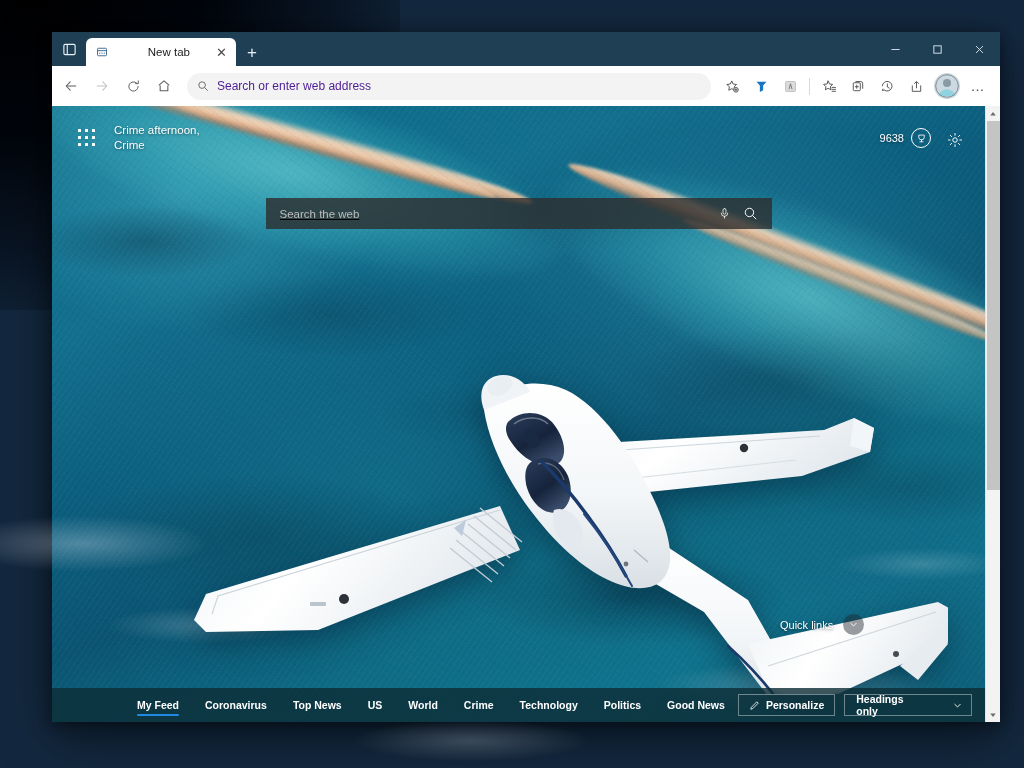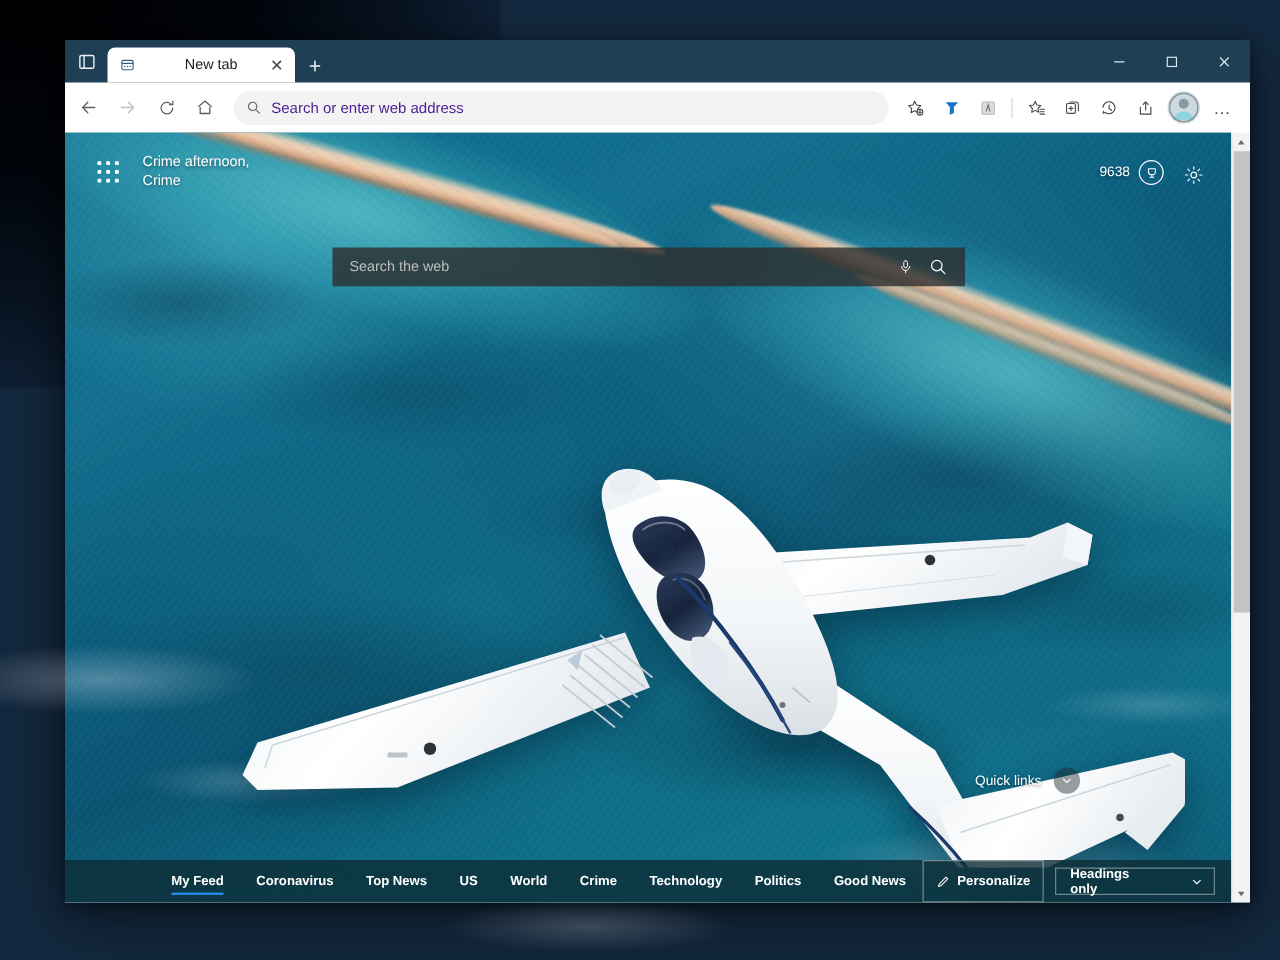--- a/index.html
+++ b/index.html
@@ -295,20 +295,21 @@
     width: 506px;
     z-index: 6;
   }
   .search-box {
     height: 31px;
     background: rgba(45,45,45,0.80);
     display: flex;
     align-items: center;
     padding: 0 14px 0 14px;
     gap: 12px;
+    text-decoration: underline;
   }
   .search-placeholder {
     flex: 1;
     font-size: 11.5px;
     color: #bdbdbd;
     white-space: nowrap;
     overflow: hidden;
   }
   .search-icon-btn { color: #ffffff; display: flex; flex: none; }
 
@@ -372,21 +373,21 @@
   .news-right {
     margin-left: auto;
     display: flex;
     align-items: center;
     gap: 9px;
   }
   .personalize-btn {
     display: flex;
     align-items: center;
     gap: 6px;
-    height: 34px;
+    height: 22px;
     padding: 0 10px;
     border: 1px solid rgba(255,255,255,0.40);
     color: #ffffff;
     font-size: 10.5px;
     font-weight: bold;
   }
   .headings-select {
     display: flex;
     align-items: center;
     gap: 25px;

